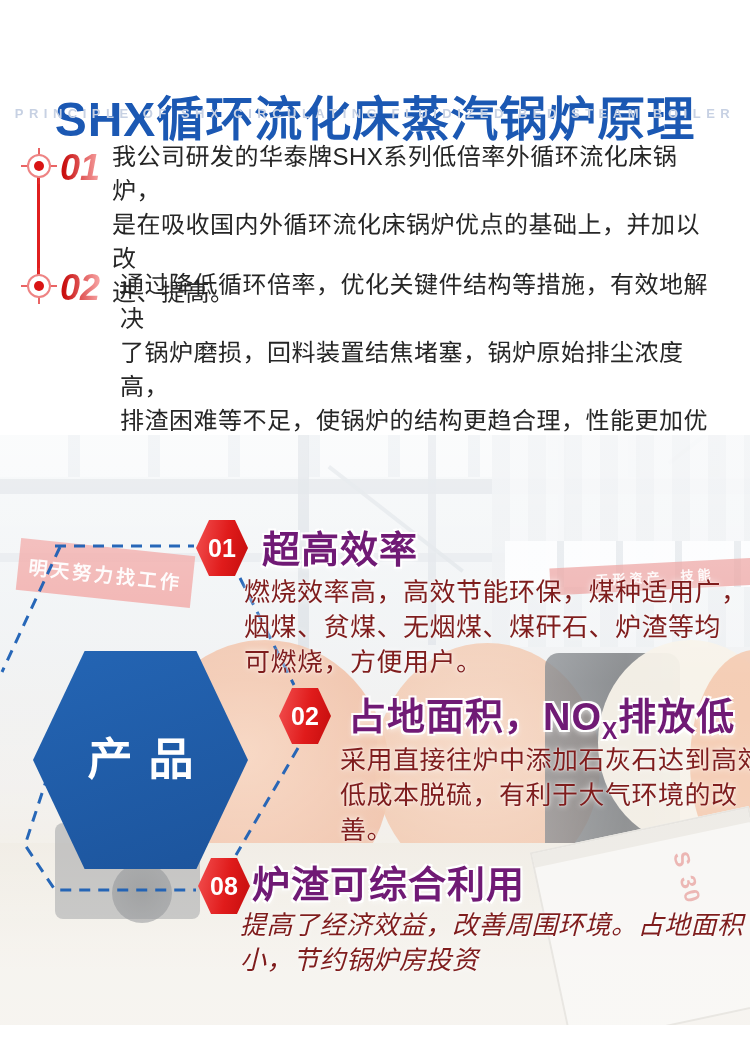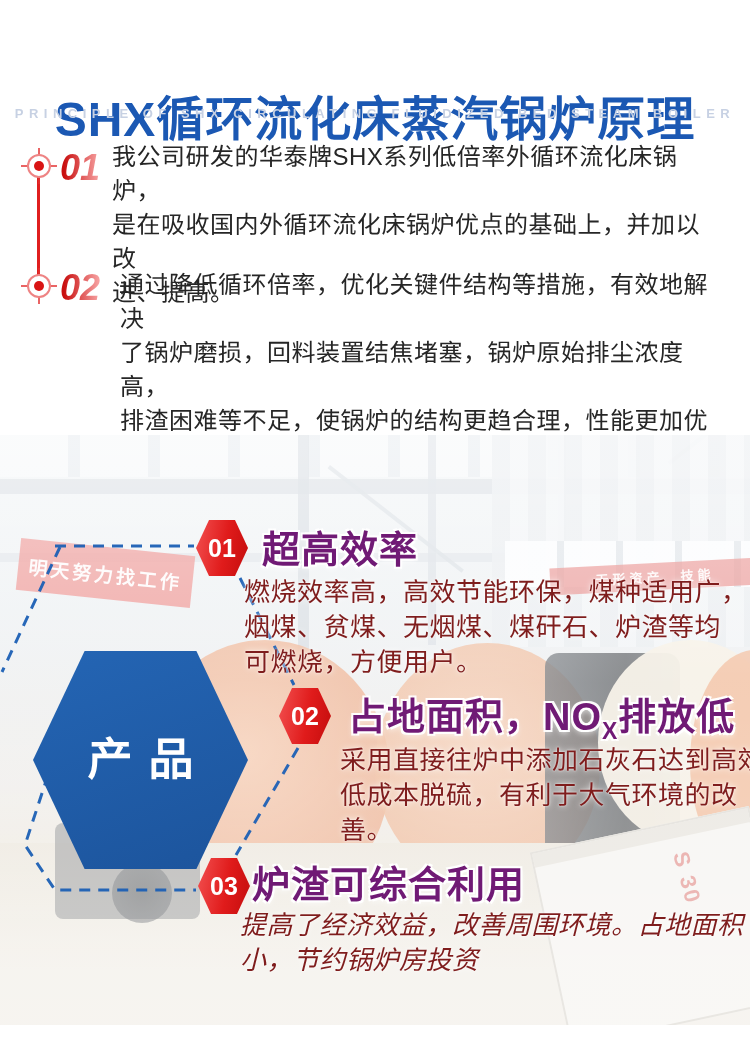--- a/index.html
+++ b/index.html
@@ -181,18 +181,18 @@
 烟煤、贫煤、无烟煤、煤矸石、炉渣等均
 可燃烧，方便用户。</div>
 
   <div class="layer badge" style="left:279px;top:253px;">02</div>
   <div class="layer feature-title" style="left:348px;top:251px;">
     <span>占地面积，NO</span><sub>X</sub><span>排放低</span>
   </div>
   <div class="layer feature-desc" style="left:340px;top:308px;width:430px;">采用直接往炉中添加石灰石达到高效
 低成本脱硫，有利于大气环境的改善。</div>
 
-  <div class="layer badge" style="left:198px;top:423px;">03</div>
+  <div class="layer badge" style="left:198px;top:423px;">08</div>
   <div class="layer feature-title" style="left:252px;top:419px;">炉渣可综合利用</div>
   <div class="layer feature-desc" style="left:240px;top:473px;width:510px;font-style:italic;">提高了经济效益，改善周围环境。占地面积
 小，节约锅炉房投资</div>
 
 </section>
 
 </body></html>

